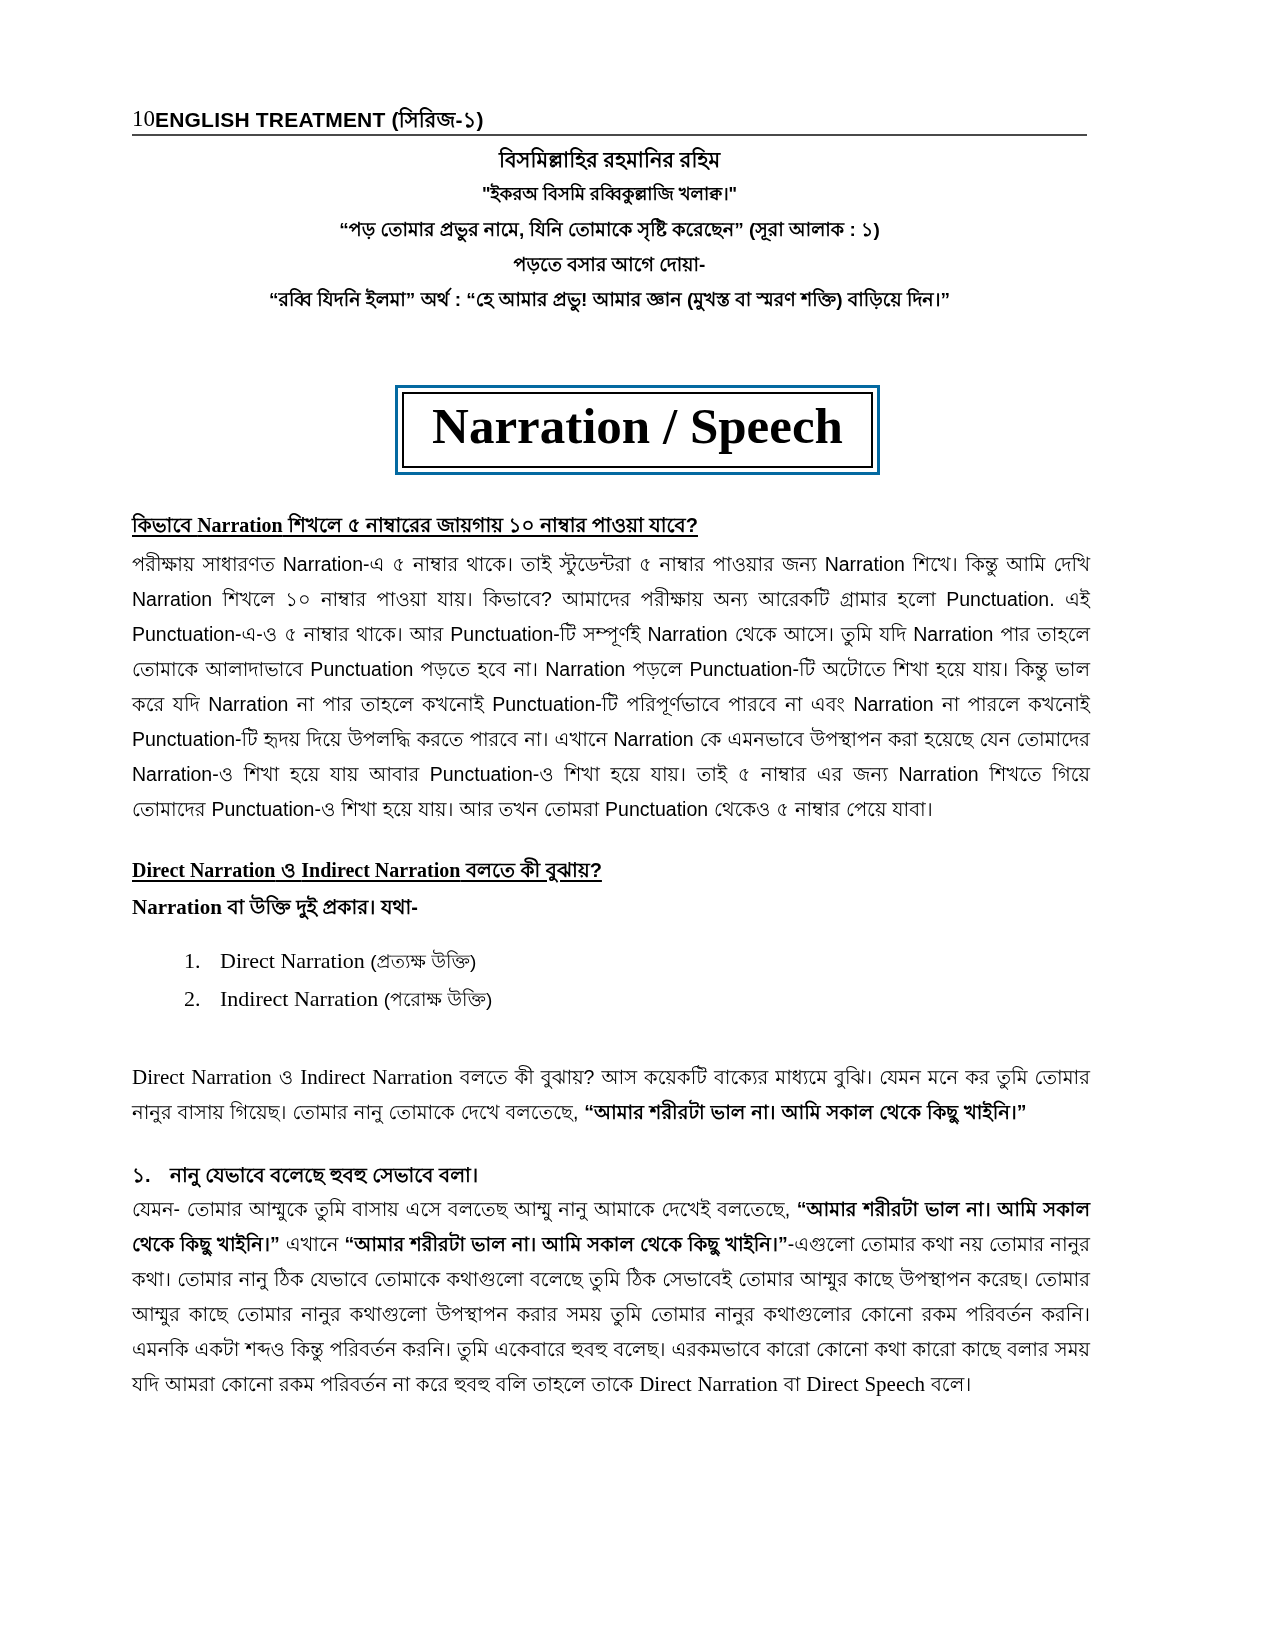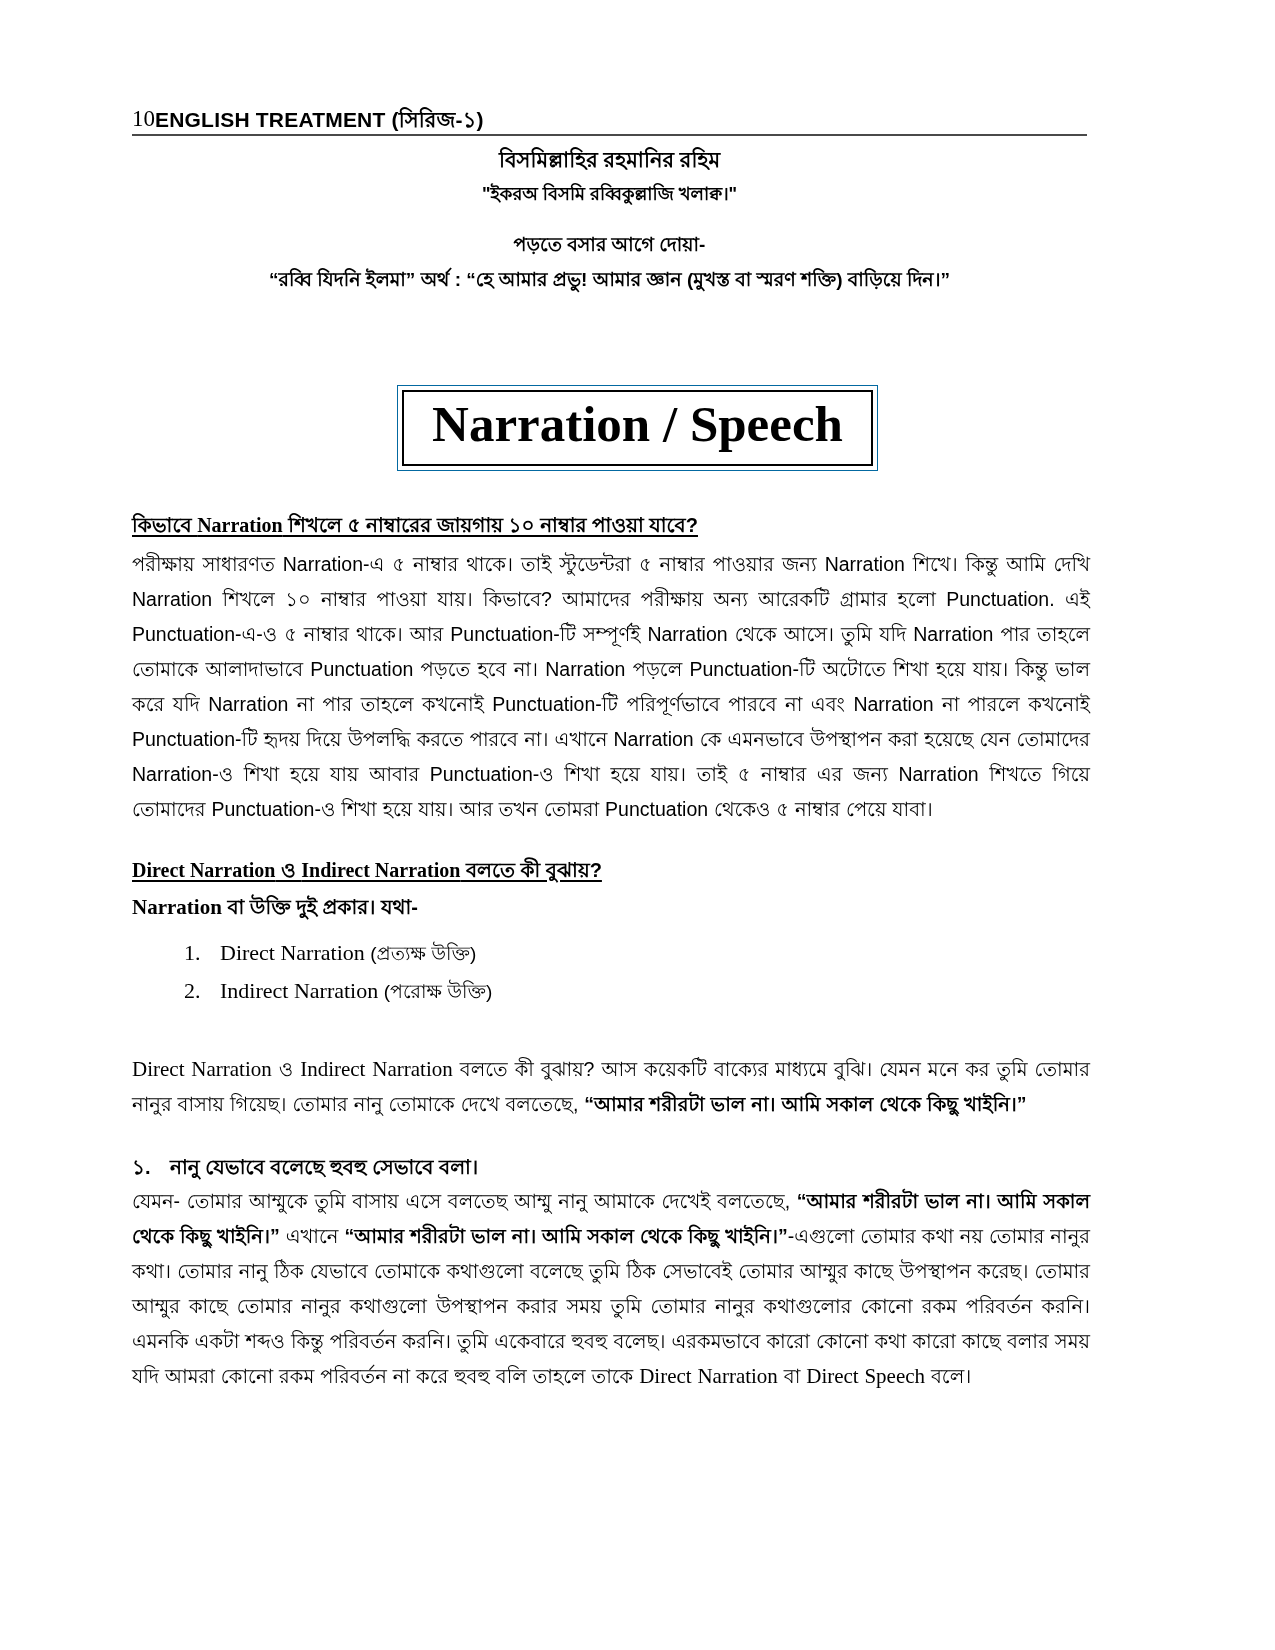--- a/index.html
+++ b/index.html
@@ -73,35 +73,35 @@
   }
   .inv-line {
     font-size: 20px;
     line-height: 35px;
     font-weight: bold;
     white-space: nowrap;
   }
   .inv-line.l1 { font-size: 21px; }
   .inv-line.l2 { font-size: 18px; }
   .inv-line.l3 { font-size: 19px; }
-  .inv-line.l4 { font-size: 19px; margin-top: 15px; }
+  .inv-line.l4 { font-size: 19px; }
   .inv-line.l5 { font-size: 19px; }
   .inv-line.l6 { font-size: 19px; }
 
   
   .title-box-wrap {
     position: absolute;
     left: 0;
     top: 385px;
     width: 1275px;
     display: flex;
     justify-content: center;
   }
   .title-box-outer {
-    border: 1px solid #0369a1;
+    border: 3px solid #0369a1;
     padding: 4px;
     background: #ffffff;
   }
   .title-box-inner {
     border: 2px solid #000000;
     padding: 6px 28px 12px 28px;
   }
   .title-text {
     font-family: "Liberation Serif", "DejaVu Serif", serif;
     font-weight: bold;
@@ -147,21 +147,21 @@
   .para .bnb {
     font-weight: bold;
   }
   .gap-md { height: 30px; }
   .gap-lg { height: 42px; }
 
   .subhead {
     font-family: "Liberation Sans", "DejaVu Sans", sans-serif;
     font-size: 20px;
     font-weight: bold;
-    margin: 0 0 12px 0;
+    margin: 0 0 20px 0;
     line-height: 1.45;
   }
   .subhead .en {
     font-family: "Liberation Serif", "DejaVu Serif", serif;
     font-weight: bold;
     font-size: 21px;
   }
 
   ol.narr-list {
     margin: 6px 0 0 0;
@@ -198,20 +198,21 @@
 
   <div class="header-row">
     <div class="page-number">10</div>
     <div class="header-title">ENGLISH TREATMENT (সিরিজ-১)</div>
   </div>
   <div class="header-rule"></div>
 
   <div class="invocation">
     <div class="inv-line l1">বিসমিল্লাহির রহমানির রহিম</div>
     <div class="inv-line l2">"ইকরঅ বিসমি রব্বিকুল্লাজি খলাক্ব।"</div>
+    <div class="inv-line l3">“পড় তোমার প্রভুর নামে, যিনি তোমাকে সৃষ্টি করেছেন” (সূরা আলাক : ১)</div>
     <div class="inv-line l4">পড়তে বসার আগে দোয়া-</div>
     <div class="inv-line l5">“রব্বি যিদনি ইলমা” অর্থ : “হে আমার প্রভু! আমার জ্ঞান (মুখস্ত বা স্মরণ শক্তি) বাড়িয়ে দিন।”</div>
   </div>
 
   <div class="title-box-wrap">
     <div class="title-box-outer">
       <div class="title-box-inner">
         <div class="title-text">Narration / Speech</div>
       </div>
     </div>

